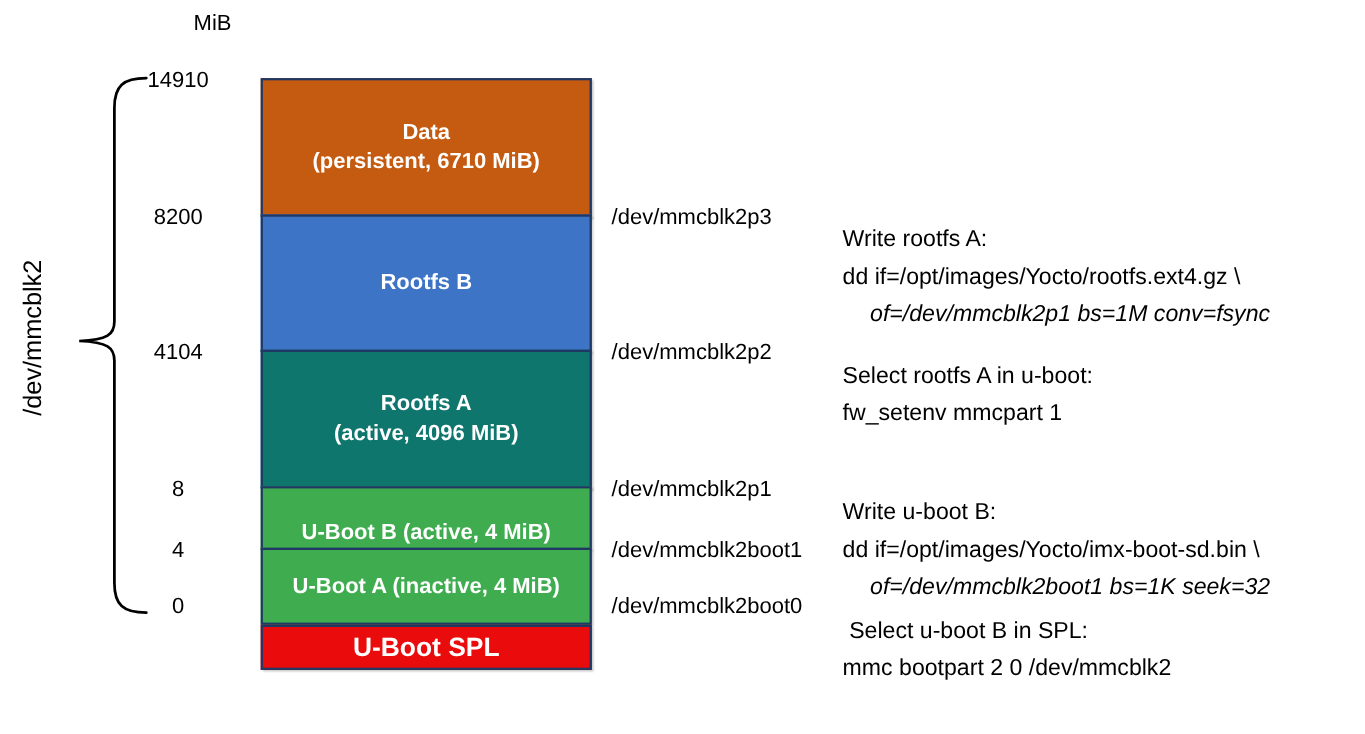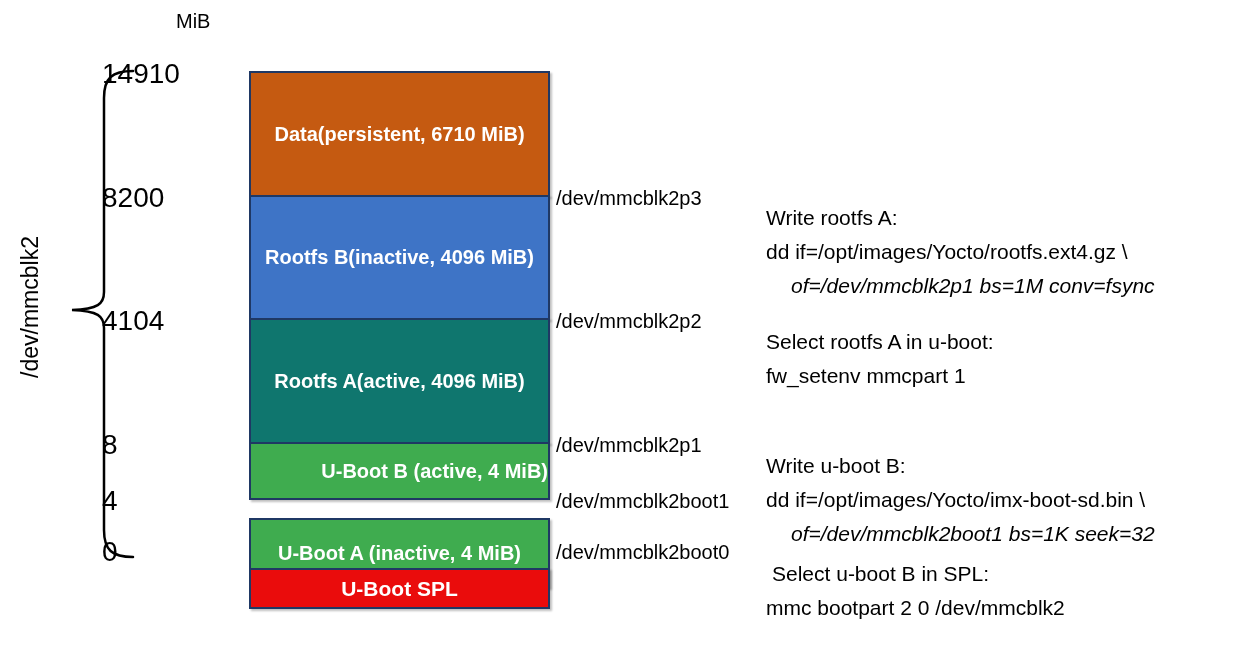--- a/index.html
+++ b/index.html
@@ -4,34 +4,34 @@
 <style>
   html,body{margin:0;padding:0;background:#ffffff;}
   #canvas{
     position:relative;width:1241px;height:667px;background:#ffffff;overflow:hidden;
     font-family:"Liberation Sans", sans-serif;color:#000;
   }
   .abs{position:absolute;}
   
   .unit-label{left:176px;top:10px;font-size:20px;}
   
-  .tick{width:120px;left:102px;text-align:left;transform:translateY(-50%);font-size:28px;white-space:nowrap;}
+  .tick{width:120px;left:102px;text-align:center;transform:translateY(-50%);font-size:20px;white-space:nowrap;}
   
   .block{
-    left:249px;width:301px;box-sizing:border-box;border:2px solid #1F3864;
-    display:flex;flex-direction:row;align-items:center;justify-content:center;
+    left:237px;width:301px;box-sizing:border-box;border:2px solid #1F3864;
+    display:flex;flex-direction:column;align-items:center;justify-content:center;
     color:#fff;font-weight:bold;font-size:20px;line-height:27px;text-align:center;
     box-shadow:2px 2px 2px rgba(0,0,0,0.25);
   }
   .blk-data{top:71px;height:126px;}
   .blk-rootfs-b{top:195px;height:125px;}
   .blk-rootfs-a{top:318px;height:126px;}
   .blk-uboot-b{top:442px;height:58px;}
-  .blk-uboot-a{top:498px;height:70px;margin-top:20px;}
-  .blk-spl{top:568px;height:41px;font-size:21px;}
+  .blk-uboot-a{top:498px;height:70px;}
+  .blk-spl{top:568px;height:41px;font-size:24px;}
   
   .dev-label{left:556px;transform:translateY(-50%);font-size:20px;white-space:nowrap;text-align:center;}
   
   .note{left:766px;font-size:21px;line-height:34px;white-space:nowrap;}
   .note .cont{padding-left:25px;font-style:italic;}
   .note .indent-sm{padding-left:6px;}
   
   .disk-label{
     left:30px;top:307px;transform:translate(-50%,-50%) rotate(-90deg);
     font-size:23px;white-space:nowrap;
@@ -58,21 +58,20 @@
   <div class="abs tick" style="top:501px;">4</div>
   <div class="abs tick" style="top:552px;">0</div>
 
   <div class="abs block blk-data" style="background-color: rgb(197, 90, 17);">
     <span>Data</span>
     <span>(persistent, 6710 MiB)</span>
   </div>
 
   <div class="abs block blk-rootfs-b" style="background-color: rgb(62, 116, 198);">
     <span>Rootfs B</span>
-    <span>(inactive, 4096 MiB)</span>
   </div>
 
   <div class="abs block blk-rootfs-a" style="background-color: #0f766e;">
     <span>Rootfs A</span>
     <span>(active, 4096 MiB)</span>
   </div>
 
   <div class="abs block blk-uboot-b" style="background-color: rgb(63, 172, 79); justify-content: flex-end;">
     <span>U-Boot B (active, 4 MiB)</span>
   </div>

